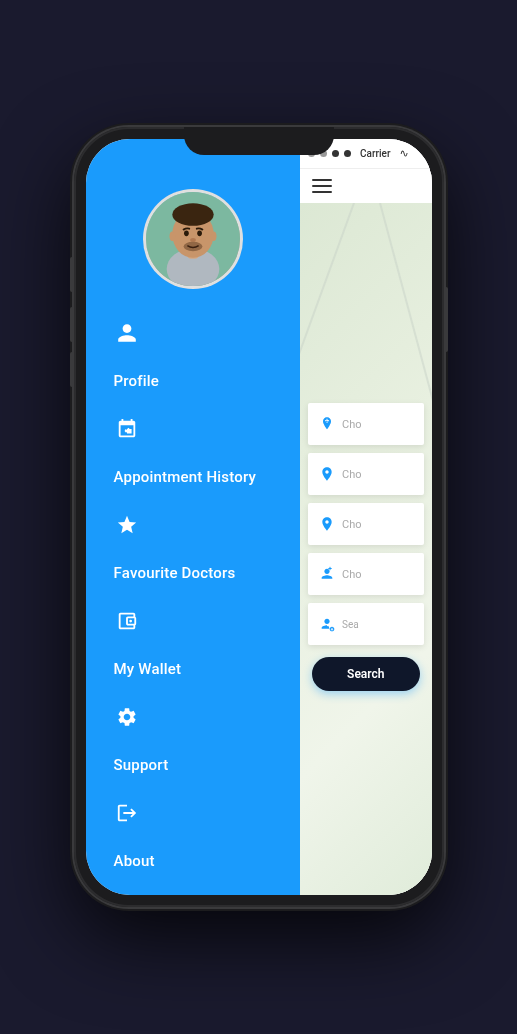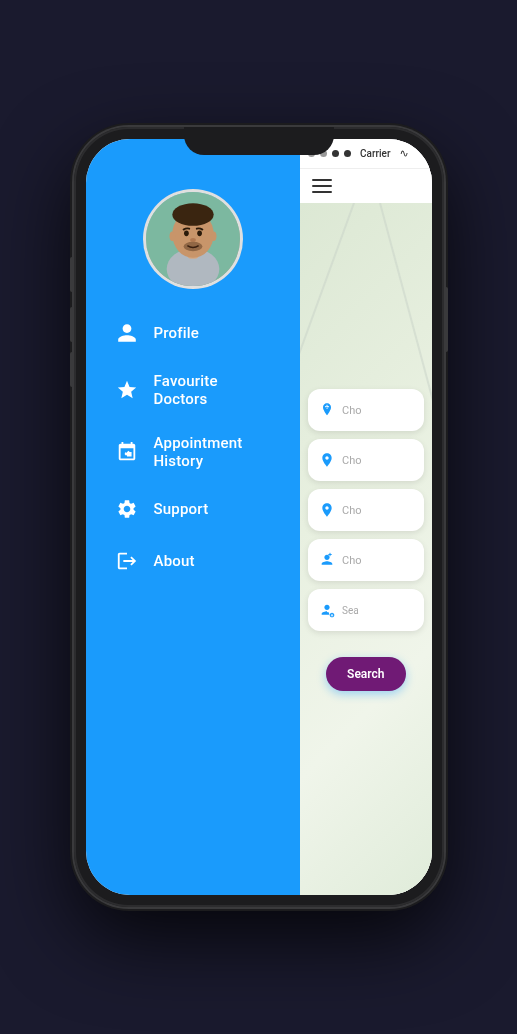--- a/index.html
+++ b/index.html
@@ -122,25 +122,26 @@
     }
 
     .menu-list {
       width: 100%;
       list-style: none;
       padding: 0 10px;
     }
 
     .menu-item {
       display: flex;
-      align-items: center;
+      align-items: flex-start;
       padding: 13px 18px;
       cursor: pointer;
       border-radius: 8px;
-      gap: 14px;
+      gap: 26px;
+      flex-direction: column;
     }
 
     .menu-icon {
       width: 26px;
       height: 26px;
       display: flex;
       align-items: center;
       justify-content: center;
       color: white;
       flex-shrink: 0;
@@ -274,21 +275,21 @@
       width: 100%;
       display: flex;
       flex-direction: column;
       justify-content: center;
       gap: 8px;
       padding: 8px;
     }
 
     .filter-card {
       background: white;
-      border-radius: 12px;
+      border-radius: 2px;
       padding: 12px 10px;
       display: flex;
       align-items: center;
       gap: 6px;
       box-shadow: 0 2px 6px rgba(0,0,0,0.1);
       font-size: 11px;
       color: #aaa;
     }
 
     .filter-card-icon {
@@ -299,30 +300,30 @@
       justify-content: center;
       color: #1a9bfc;
     }
 
     .filter-card-icon svg {
       width: 16px;
       height: 16px;
     }
 
     .search-button {
-      background: #701a75;
+      background: #0f172a;
       border-radius: 20px;
       padding: 10px 14px;
       color: white;
       font-size: 12px;
       font-weight: 600;
       display: flex;
       align-items: center;
       justify-content: center;
-      margin: 18px;
+      margin: 4px;
       box-shadow: 0 3px 10px rgba(26,155,252,0.4);
     }
   </style>
 </head>
 <body>
 
 <div class="phone-outer">
   <div class="notch"></div>
   <div class="phone-screen">
     <div class="screen-content">
@@ -368,35 +369,44 @@
                 <path d="M12 12c2.7 0 4.8-2.1 4.8-4.8S14.7 2.4 12 2.4 7.2 4.5 7.2 7.2 9.3 12 12 12zm0 2.4c-3.2 0-9.6 1.6-9.6 4.8v2.4h19.2v-2.4c0-3.2-6.4-4.8-9.6-4.8z"></path>
               </svg>
             </span>
             <span class="menu-label">Profile</span>
           </li>
 
 
           <li class="menu-item">
             <span class="menu-icon">
               <svg viewBox="0 0 24 24" xmlns="http://www.w3.org/2000/svg">
+                <path d="M17 12h-5v5h5v-5zM16 1v2H8V1H6v2H5c-1.1 0-2 .9-2 2v14c0 1.1.9 2 2 2h14c1.1 0 2-.9 2-2V5c0-1.1-.9-2-2-2h-1V1h-2zm3 18H5V8h14v11zM9.5 14.5l1.5 1.5 4-4-1.4-1.4-2.6 2.6-1.1-1.1z"></path>
+              </svg>
+            </span>
+            <span class="menu-label">Appointment History</span>
+          </li>
+
+          <li class="menu-item">
+            <span class="menu-icon">
+              <svg viewBox="0 0 24 24" xmlns="http://www.w3.org/2000/svg">
                 <path d="M12 17.27L18.18 21l-1.64-7.03L22 9.24l-7.19-.61L12 2 9.19 8.63 2 9.24l5.46 4.73L5.82 21z"></path>
               </svg>
             </span>
             <span class="menu-label">Favourite Doctors</span>
           </li>
 
           <li class="menu-item">
             <span class="menu-icon">
               <svg viewBox="0 0 24 24" xmlns="http://www.w3.org/2000/svg">
-                <path d="M17 12h-5v5h5v-5zM16 1v2H8V1H6v2H5c-1.1 0-2 .9-2 2v14c0 1.1.9 2 2 2h14c1.1 0 2-.9 2-2V5c0-1.1-.9-2-2-2h-1V1h-2zm3 18H5V8h14v11zM9.5 14.5l1.5 1.5 4-4-1.4-1.4-2.6 2.6-1.1-1.1z"></path>
+                <path d="M21 7.28V5c0-1.1-.9-2-2-2H5C3.89 3 3 3.9 3 5v14c0 1.1.89 2 2 2h14c1.1 0 2-.9 2-2v-2.28c.59-.35 1-.98 1-1.72V9c0-.74-.41-1.37-1-1.72zM20 9v6h-7V9h7zM5 19V5h14v2h-6c-1.1 0-2 .9-2 2v6c0 1.1.9 2 2 2h6v2H5z"></path>
+                <circle cx="16" cy="12" r="1.5"></circle>
               </svg>
             </span>
-            <span class="menu-label">Appointment History</span>
+            <span class="menu-label">My Wallet</span>
           </li>
-
 
           <li class="menu-item">
             <span class="menu-icon">
               <svg viewBox="0 0 24 24" xmlns="http://www.w3.org/2000/svg">
                 <path d="M19.14 12.94c.04-.3.06-.61.06-.94s-.02-.64-.07-.94l2.03-1.58c.18-.14.23-.41.12-.61l-1.92-3.32c-.12-.22-.37-.29-.59-.22l-2.39.96c-.5-.38-1.03-.7-1.62-.94l-.36-2.54c-.04-.24-.24-.41-.48-.41h-3.84c-.24 0-.43.17-.47.41l-.36 2.54c-.59.24-1.13.57-1.62.94l-2.39-.96c-.22-.08-.47 0-.59.22L2.74 8.87c-.12.21-.08.47.12.61l2.03 1.58c-.05.3-.09.63-.09.94s.02.64.07.94l-2.03 1.58c-.18.14-.23.41-.12.61l1.92 3.32c.12.22.37.29.59.22l2.39-.96c.5.38 1.03.7 1.62.94l.36 2.54c.05.24.24.41.48.41h3.84c.24 0 .44-.17.47-.41l.36-2.54c.59-.24 1.13-.56 1.62-.94l2.39.96c.22.08.47 0 .59-.22l1.92-3.32c.12-.22.07-.47-.12-.61l-2.01-1.58zM12 15.6c-1.98 0-3.6-1.62-3.6-3.6s1.62-3.6 3.6-3.6 3.6 1.62 3.6 3.6-1.62 3.6-3.6 3.6z"></path>
               </svg>
             </span>
             <span class="menu-label">Support</span>
           </li>
 

